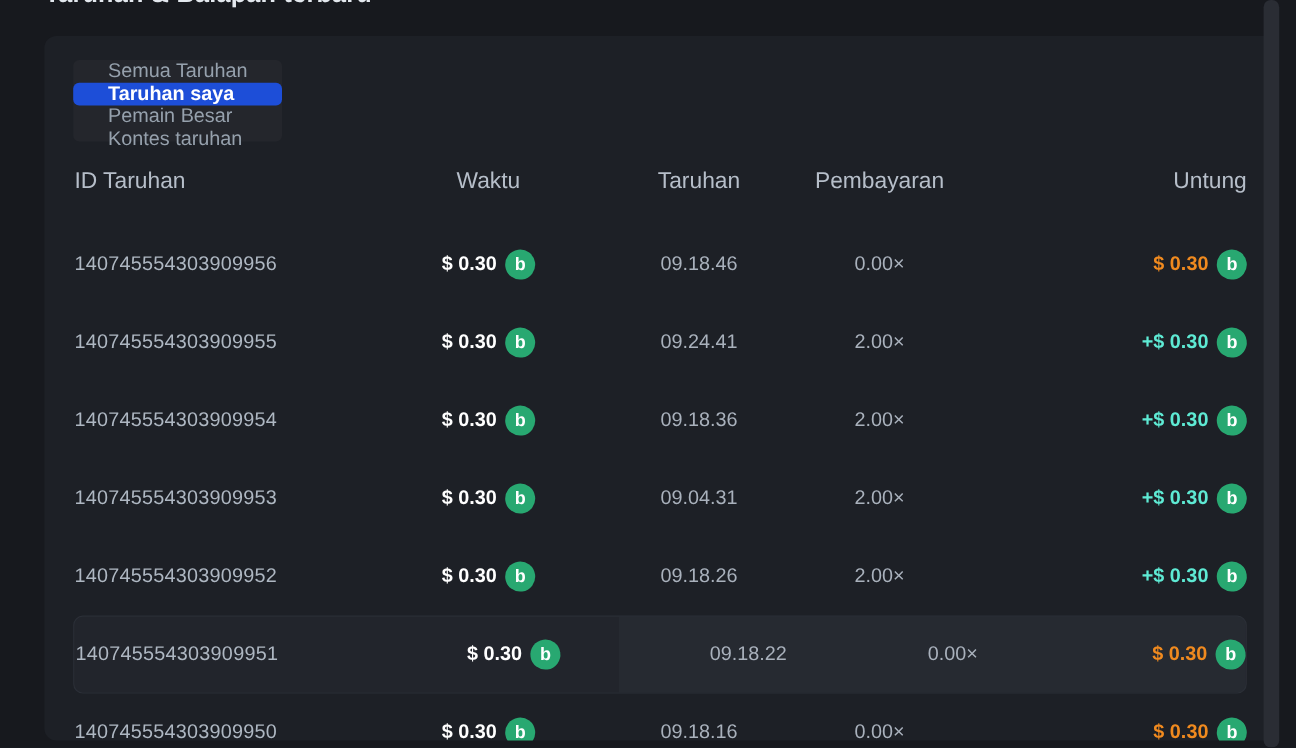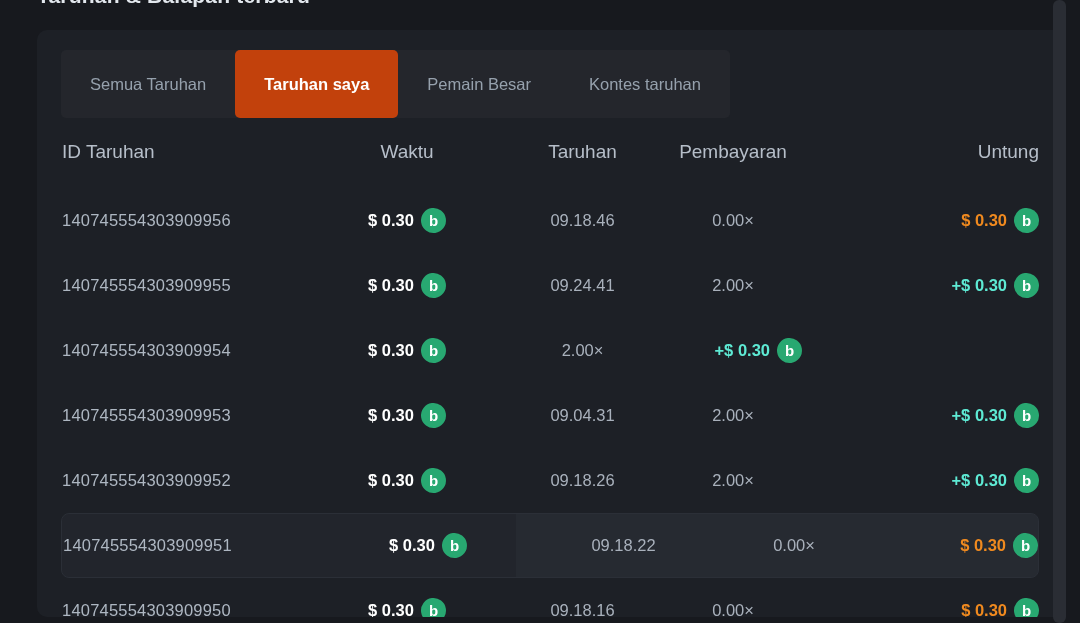--- a/index.html
+++ b/index.html
@@ -16,28 +16,28 @@
     letter-spacing:.2px; white-space:nowrap;
   }
   .card {
     position:absolute; left:37px; top:30px;
     width:1026px; height:587px;
     background:#1d2026; border-radius:10px;
     padding:20px 24px 0 24px; overflow:hidden;
   }
   .tab-bar {
     display:inline-flex; align-items:stretch;
-    background:#24262c; border-radius:5px; height:68px;
+    background:#24262c; border-radius:5px; height:68px;flex-direction:column;
   }
   .tab {
     display:flex; align-items:center; padding:0 29px;
     font-size:16.5px; color:#96a1ad; cursor:pointer;
     border-radius:5px; white-space:nowrap;
   }
-  .tab.active { background:#c2410c; color:#ffffff; font-weight:bold; }
+  .tab.active { background:#1d4ed8; color:#ffffff; font-weight:bold; }
   .grid-row {
     display:grid;
     grid-template-columns:252px 188px 163px 138px 1fr;
     align-items:center;
   }
   .header-row { margin-top:8px; height:52px; font-size:19px; color:#b6bec9; }
   .rows { margin-top:10px; }
   .row { height:65px; font-size:16.5px; cursor:pointer; }
   .row.highlighted {
     background:linear-gradient(90deg,#22252c 0%,#22252c 46.5%,#262a31 46.5%,#262a31 100%);
@@ -125,20 +125,21 @@
   </div>
 
   <div class="grid-row row">
     <div class="c-left cell-id">140745554303909954</div>
     <div class="c-mid">
       <span class="cell-bet">$ 0.30</span>
       <span class="coin">
             <span>b</span>
           </span>
     </div>
+    <div class="c-mid cell-time">09.18.36</div>
     <div class="c-mid cell-payout">2.00×</div>
     <div class="c-right">
       <span class="cell-profit pos">+$ 0.30</span>
       <span class="coin">
             <span>b</span>
           </span>
     </div>
   </div>
 
   <div class="grid-row row">

